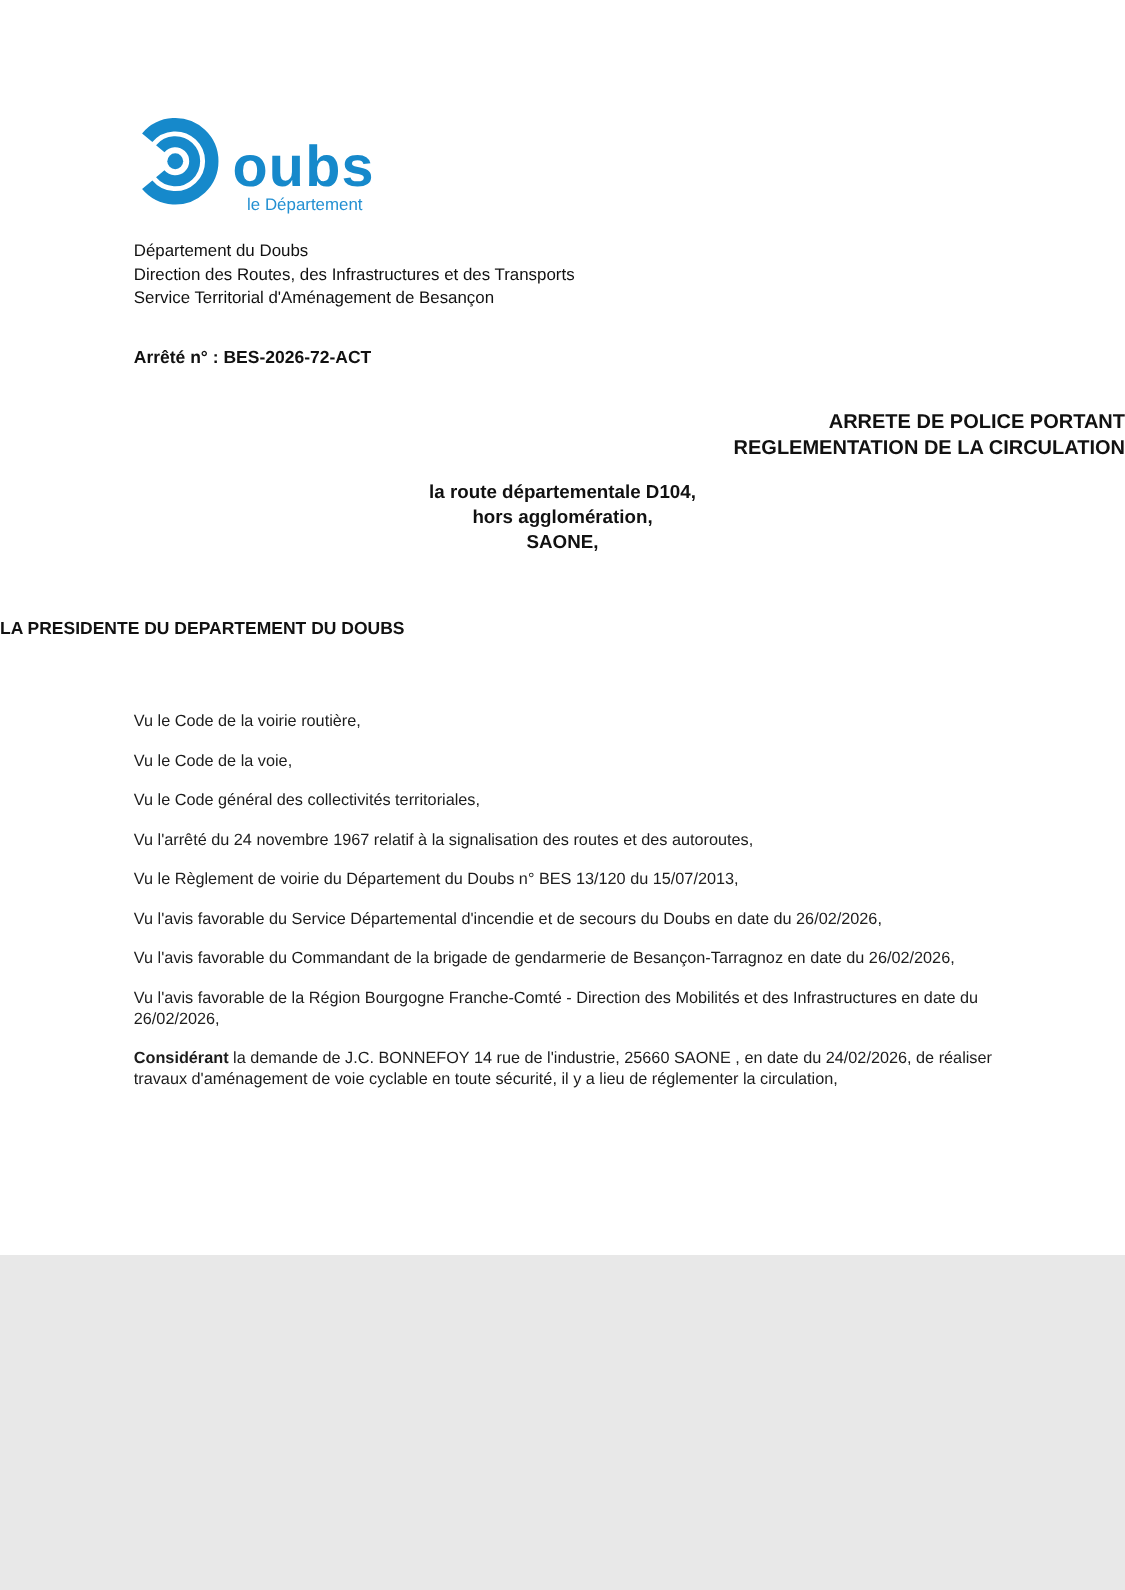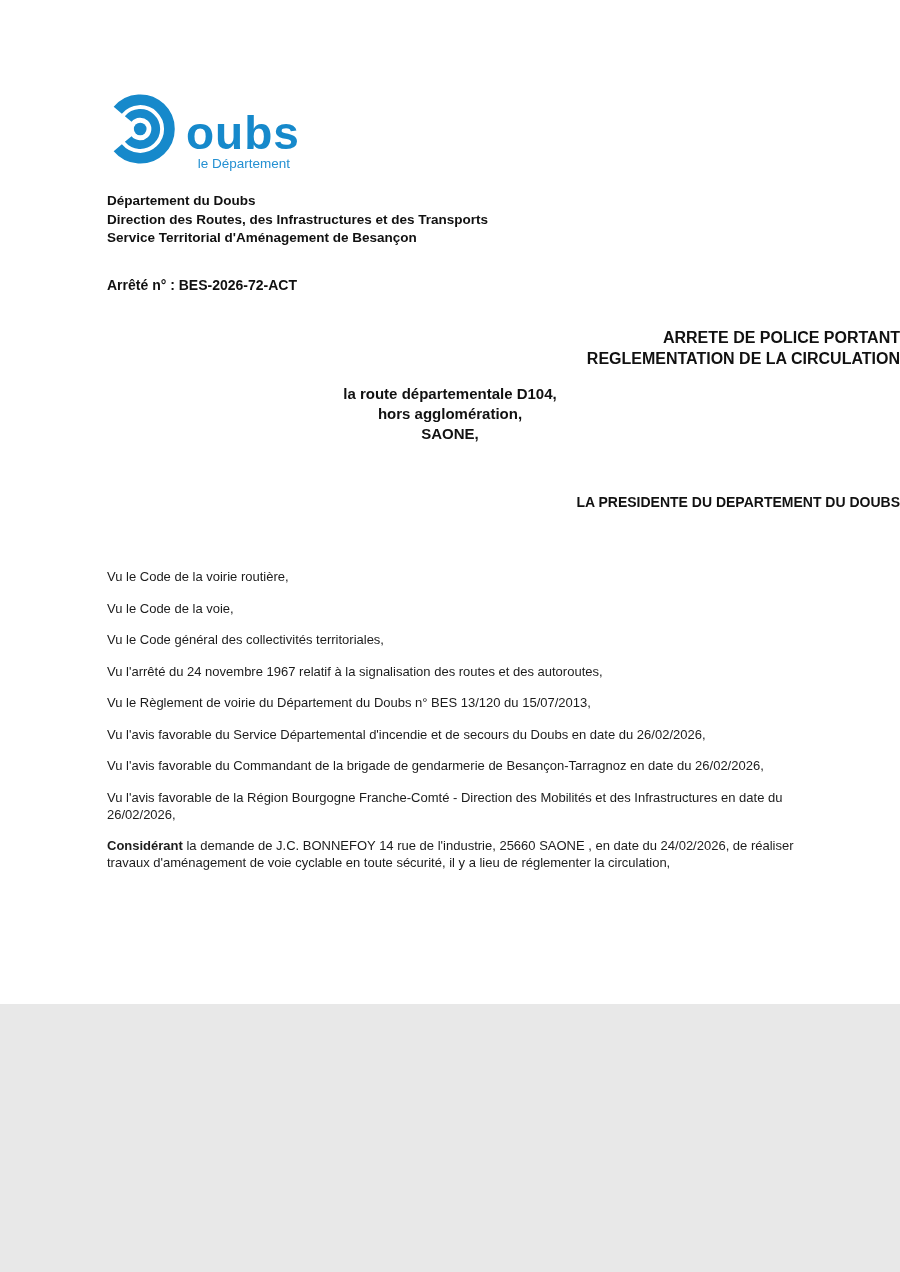--- a/index.html
+++ b/index.html
@@ -50,21 +50,21 @@
     font-size: 13.5px;
     color: #2490d2;
   }
 
   
   .sender {
     position: absolute;
     left: 107px;
     top: 192px;
     font-size: 13.5px;
-    font-weight: bold;
+    font-weight: normal;
     line-height: 18.5px;
     color: #111;
   }
   .arrete-number {
     position: absolute;
     left: 107px;
     top: 277px;
     font-size: 14px;
     font-weight: bold;
     color: #111;
@@ -91,21 +91,21 @@
     font-size: 15px;
     font-weight: bold;
     line-height: 20px;
     color: #111;
   }
   .authority-line {
     position: absolute;
     left: 0;
     right: 0;
     top: 494px;
-    text-align: right;
+    text-align: left;
     font-size: 14px;
     font-weight: bold;
     color: #111;
   }
 
   
   .body-text {
     position: absolute;
     left: 107px;
     top: 568px;

